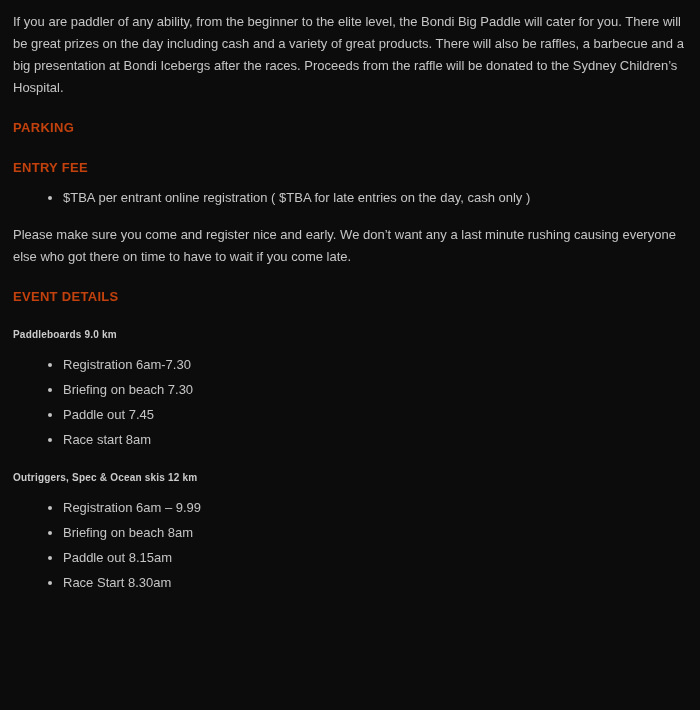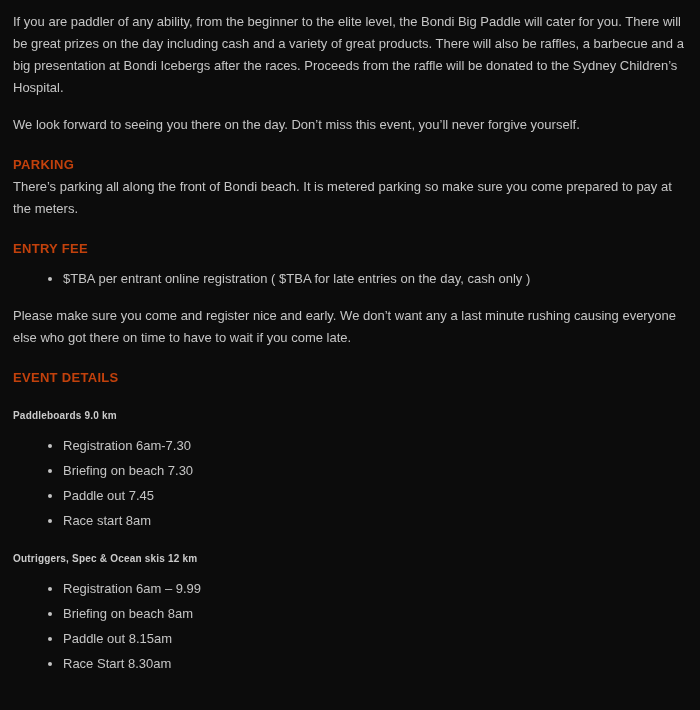--- a/index.html
+++ b/index.html
@@ -49,25 +49,23 @@
   .italic {
   }
 </style>
 </head>
 <body>
 
 <div class="page">
 
   <p>If you are paddler of any ability, from the beginner to the elite level, the Bondi Big Paddle will cater for you. There will be great prizes on the day including cash and a variety of great products. There will also be raffles, a barbecue and a big presentation at Bondi Icebergs after the races. Proceeds from the raffle will be donated to the Sydney Children’s Hospital.</p>
 
-  <p>We look forward to seeing you there on the day. Don’t miss this event, you’ll never forgive yourself.</p>
 
   <div class="section-heading">PARKING</div>
 
-  <p>There’s parking all along the front of Bondi beach. It is metered parking so make sure you come prepared to pay at the meters.</p>
 
   <div class="section-heading">ENTRY FEE</div>
 
   <ul>
     <li><span>$TBA per entrant online registration ( </span><span class="italic">$TBA for late entries on the day, cash only</span><span> )</span></li>
   </ul>
 
   <p>Please make sure you come and register nice and early. We don’t want any a last minute rushing causing everyone else who got there on time to have to wait if you come late.</p>
 
 

